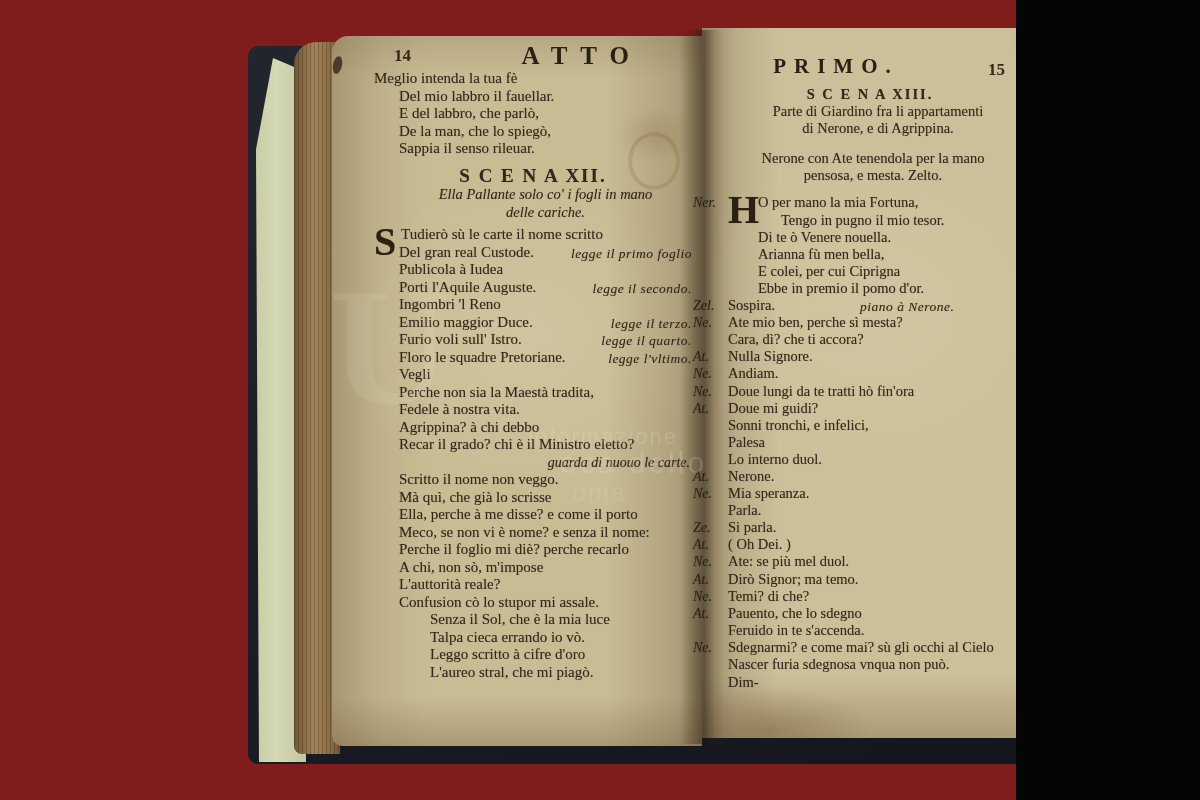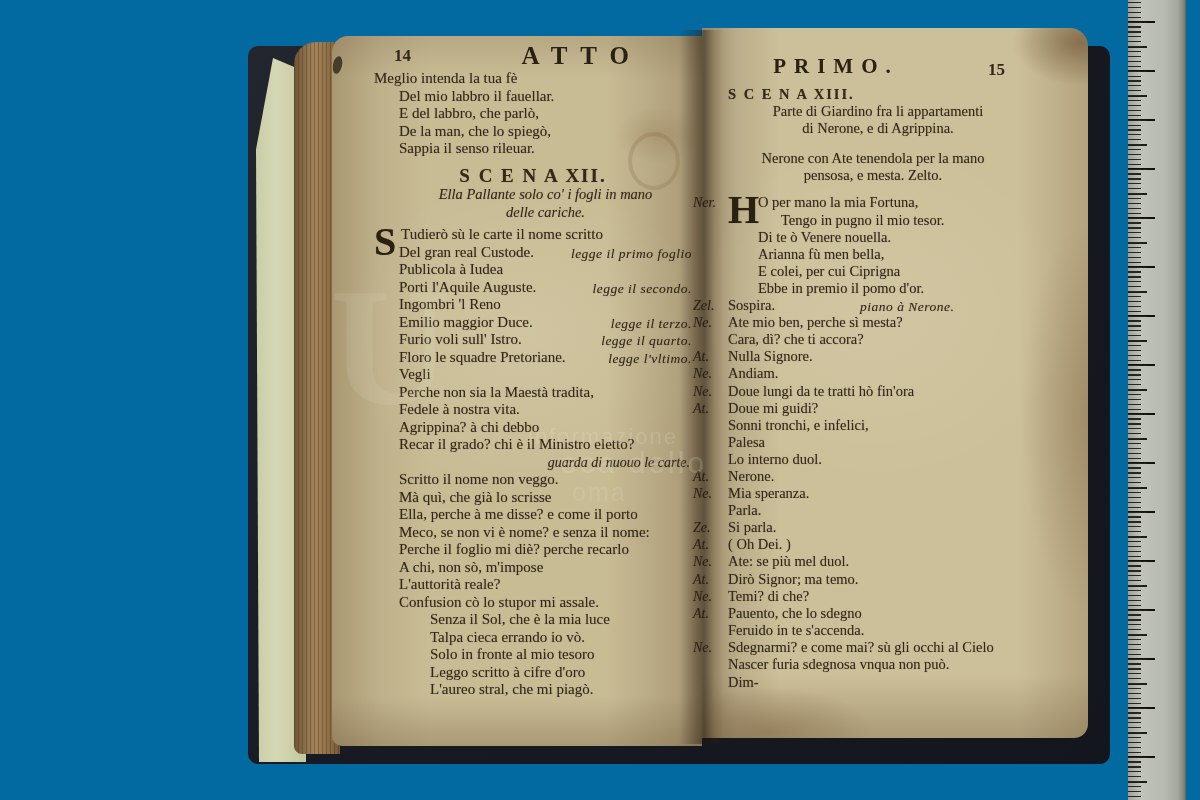--- a/index.html
+++ b/index.html
@@ -1,16 +1,16 @@
 <!DOCTYPE html>
 <html><head>
 <meta charset="utf-8">
 <style>
   html,body{margin:0;padding:0;background:#050505;}
-  .canvas{position:relative;width:1200px;height:800px;background:#0369a1;overflow:hidden;
+  .canvas{position:relative;width:1016px;height:800px;background:#7f1d1d;overflow:hidden;
           font-family:"Liberation Serif", serif;}
   
   .cover{position:absolute;left:248px;top:46px;width:862px;height:718px;
          background:linear-gradient(120deg,#23262e,#171a22 40%,#14161d);border-radius:10px;}
   .flyleaf{position:absolute;left:256px;top:58px;width:50px;height:704px;
            background:linear-gradient(90deg,#c9cda7,#d5d8b4 40%,#c3c79f);
            clip-path:polygon(34% 0,100% 2%,100% 100%,6% 100%,0 13%);}
   .edge-stack{position:absolute;left:294px;top:42px;width:46px;height:712px;
            border-radius:22px 0 0 8px;
            background:repeating-linear-gradient(90deg,rgba(55,38,18,.30) 0 1px,rgba(0,0,0,0) 1px 4px),
@@ -50,21 +50,21 @@
   .textblock{position:absolute;}
   .lp-text{left:42px;right:10px;top:34px;}
   .rp-text{left:26px;right:0;top:58px;}
   .line{position:relative;white-space:nowrap;font-size:15px;line-height:17.5px;
         text-shadow:0 0 1px rgba(46,36,23,.35);}
   .rp-text .line{font-size:14.5px;line-height:17.1px;}
   .lp-text .line{margin-left:25px;}
   .lp-text .flush{margin-left:0;}
   .lp-text .ind2{margin-left:56px;}
   .heading{margin:9px 0 2px 0 !important;text-align:center;font-size:19px;font-weight:bold;letter-spacing:2px;}
-  .heading2{text-align:left;margin-right:76px;font-size:19px;font-weight:bold;letter-spacing:2px;}
+  .heading2{text-align:center;margin-right:76px;font-size:19px;font-weight:bold;letter-spacing:2px;}
   .stage-c{text-align:center;margin-left:60px;font-style:italic;font-size:14.5px;}
   .stage-r{text-align:right;padding-right:2px;font-style:italic;font-size:14px;}
   .desc{text-align:center;margin-left:-26px;margin-right:34px;font-size:16.5px;line-height:20px;}
   .stage-lg{text-align:center;margin-left:-18px;margin-right:52px;font-size:15.5px;line-height:19px;}
   .stage-lg.first{margin-top:13px;}
   .cap-line{position:relative;padding-left:30px;margin-top:10px;}
   .lp-text .cap-line{padding-left:27px;margin-top:5px;}
   .drop{position:absolute;left:0;top:-2px;font-size:40px;line-height:36px;font-weight:bold;color:#2b2113;}
   .cap-cont{margin-left:53px;}
   .blk{margin-left:30px;}
@@ -235,24 +235,20 @@
         </div>
         <div class="line ind2">
           <span class="t">Senza il Sol, che è la mia luce</span>
           
         </div>
         <div class="line ind2">
           <span class="t">Talpa cieca errando io vò.</span>
           
         </div>
         <div class="line ind2">
-          <span class="t">Solo in fronte al mio tesoro</span>
-          
-        </div>
-        <div class="line ind2">
           <span class="t">Leggo scritto à cifre d'oro</span>
           
         </div>
         <div class="line ind2">
           <span class="t">L'aureo stral, che mi piagò.</span>
           
         </div>
       </div>
   </div>
 

